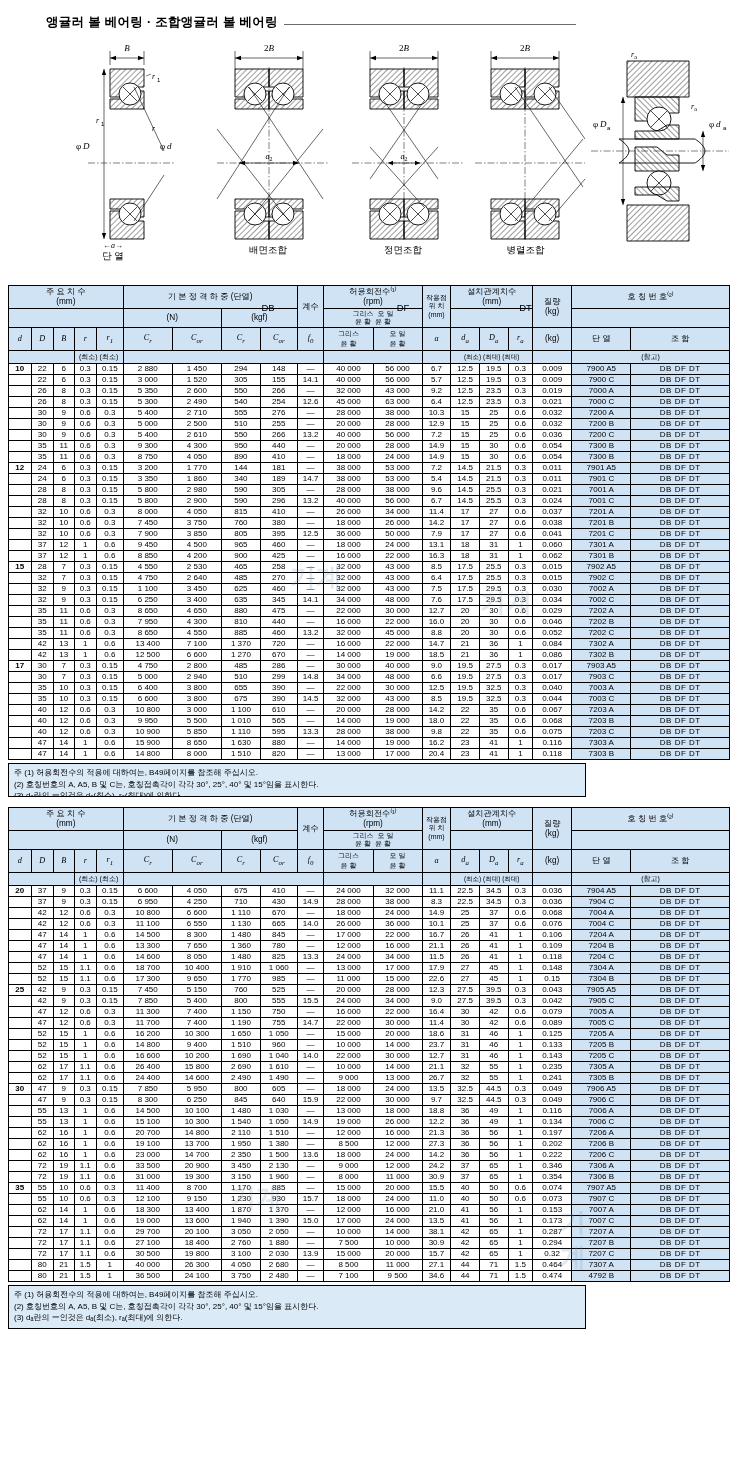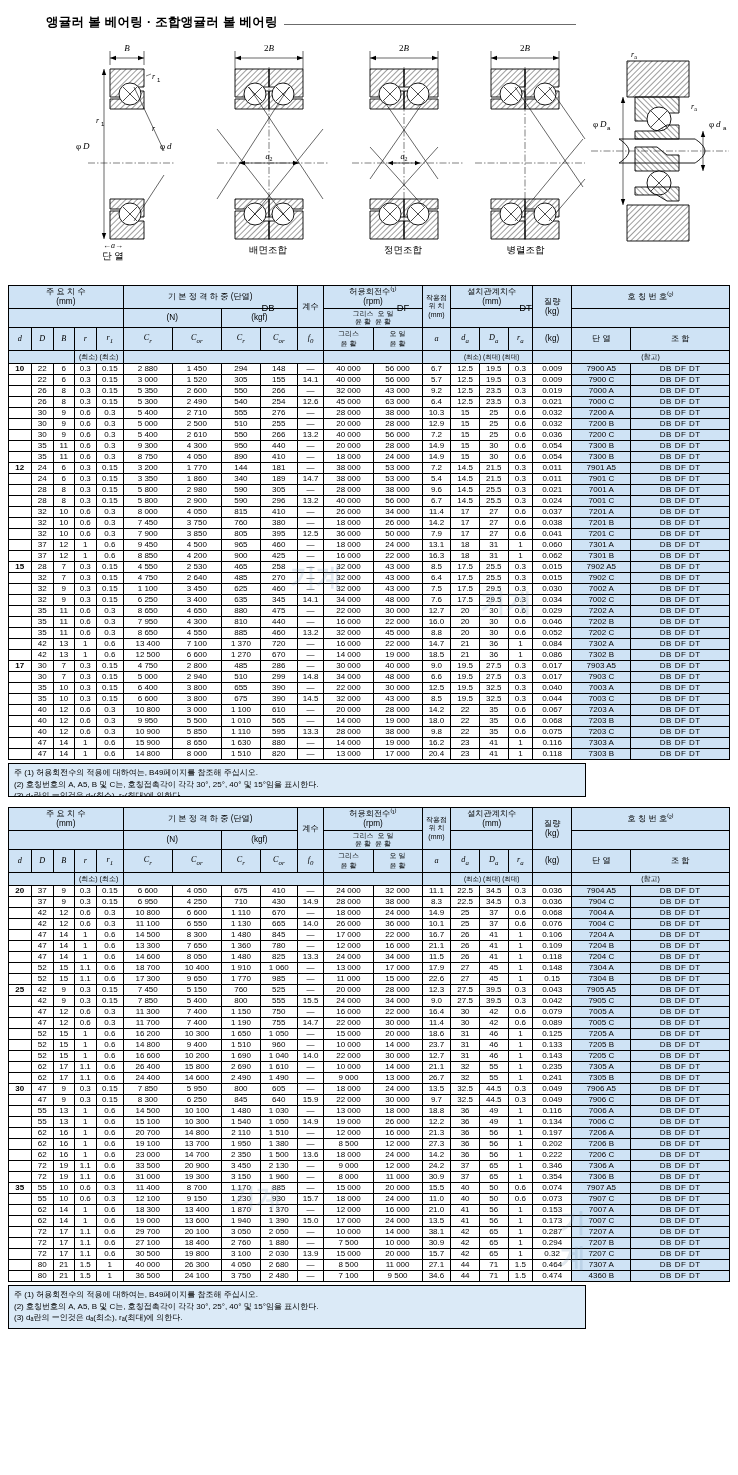--- a/index.html
+++ b/index.html
@@ -2033,21 +2033,21 @@
           <td class="num">3 750</td>
           <td class="num">2 480</td>
           <td class="cen">—</td>
           <td class="num">7 100</td>
           <td class="num">9 500</td>
           <td class="num">34.6</td>
           <td class="num">44</td>
           <td class="num">71</td>
           <td class="num">1.5</td>
           <td class="num">0.474</td>
-          <td class="desig">4360 B</td>
+          <td class="desig">4792 B</td>
           <td class="comb">DB  DF  DT</td>
         </tr>
       </tbody>
   </table>
 
   <div class="notes">
     <div class="ln">주  (1) 허용회전수의 적용에 대하여는, B49페이지를 참조해 주십시오.</div>
     <div class="ln">     (2) 호칭번호의 A, A5, B 및 C는, 호칭접촉각이 각각 30°, 25°, 40° 및 15°임을 표시한다.</div>
     <div class="ln">     (3) dₐ란의 ー인것은 dₐ(최소), rₐ(최대)에 의한다.</div>
   </div>

